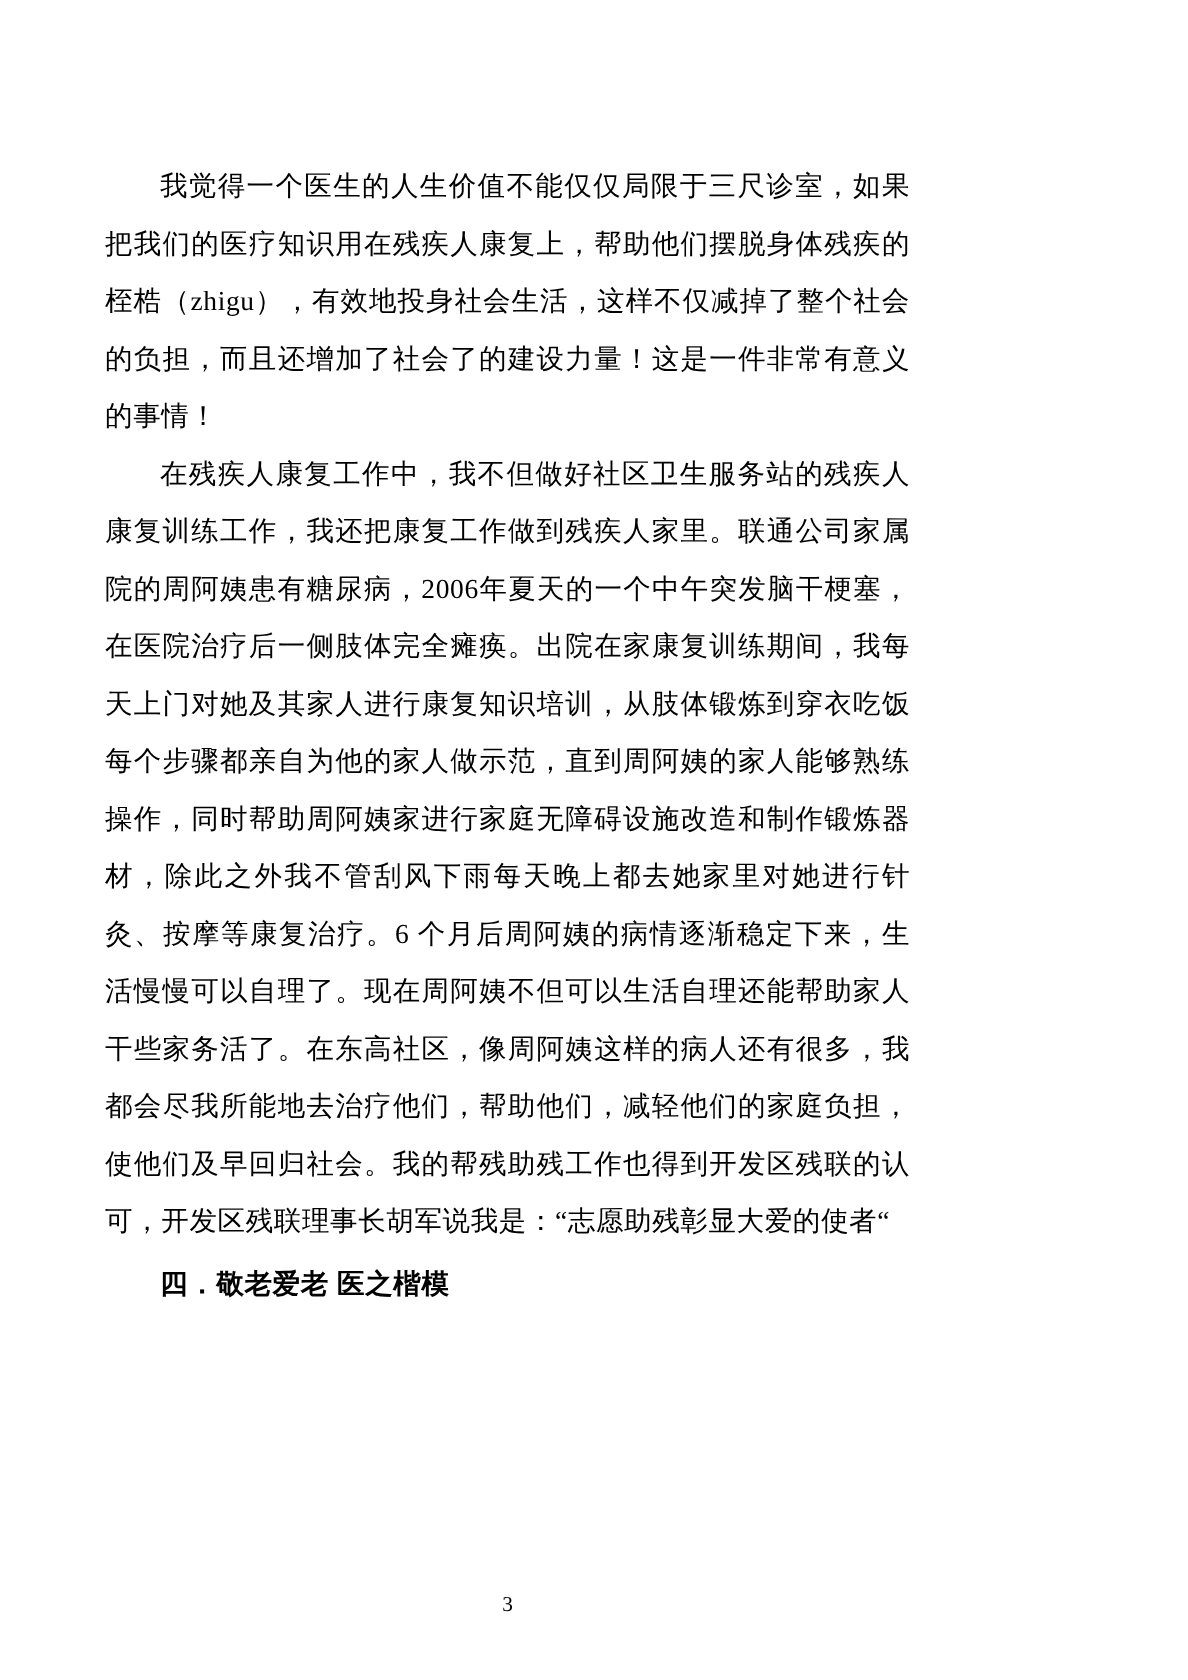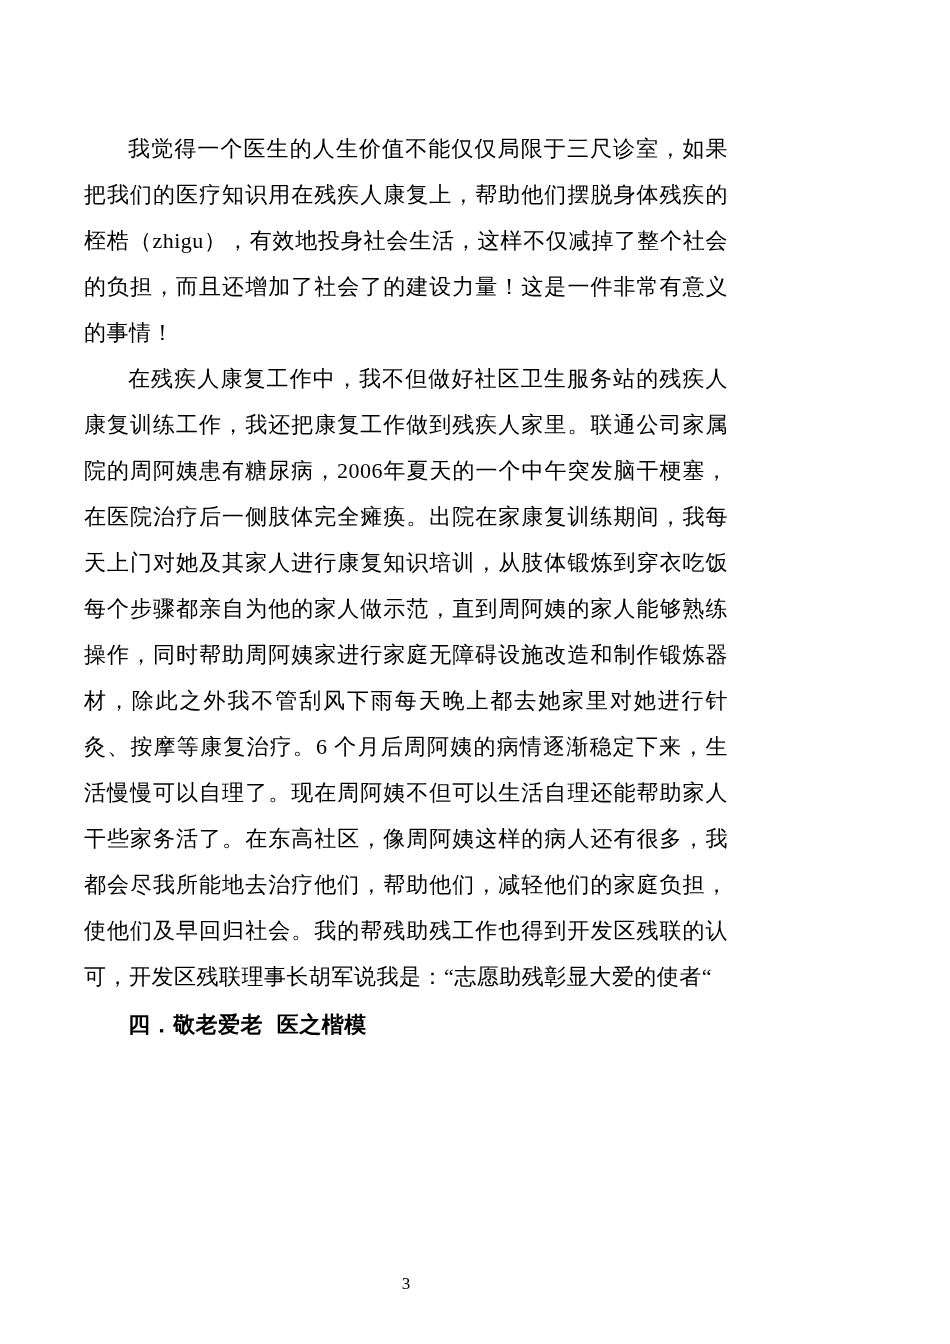--- a/index.html
+++ b/index.html
@@ -24,21 +24,21 @@
     margin: 0;
     font-family: "Liberation Serif", "DejaVu Serif", serif;
     font-size: 22px;
     line-height: 46px;
     text-align: justify;
     text-indent: 2em;
     letter-spacing: 0.5px;
   }
   .heading {
     margin: 4px 0 0 0;
-    font-family: Liberation Mono, monospace;
+    font-family: Liberation Sans, sans-serif;
     font-weight: bold;
     font-size: 22px;
     line-height: 46px;
     text-indent: 2em;
     letter-spacing: 0.5px;
   }
   .page-number {
     position: absolute;
     left: 0;
     bottom: 50px;

